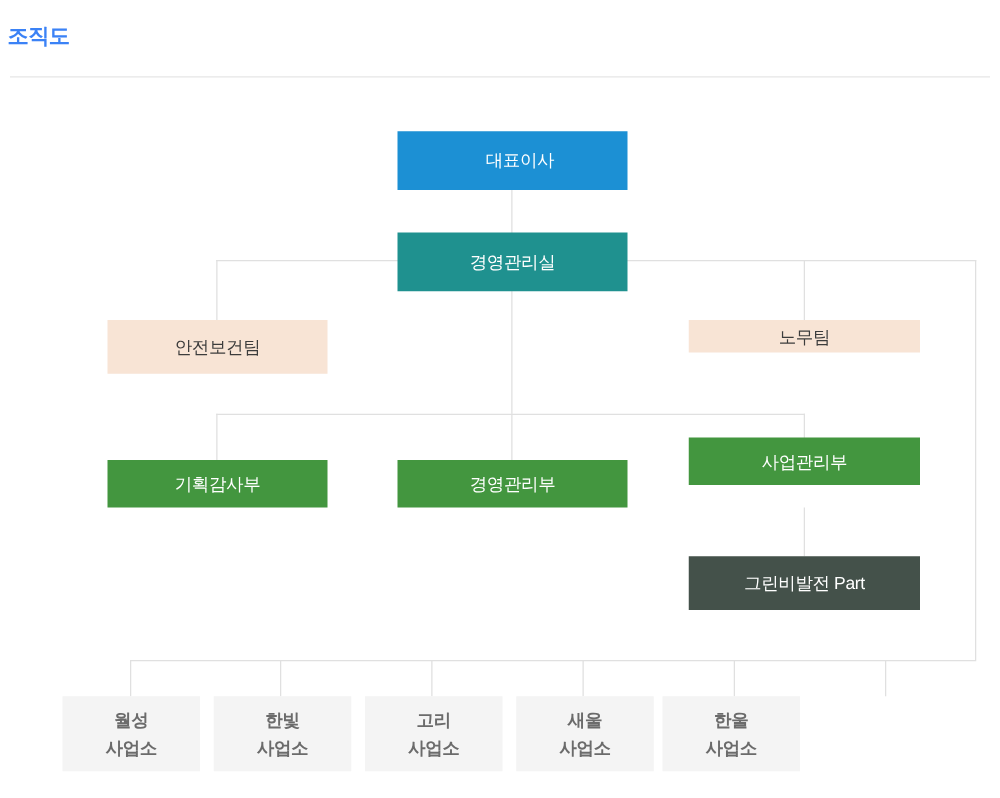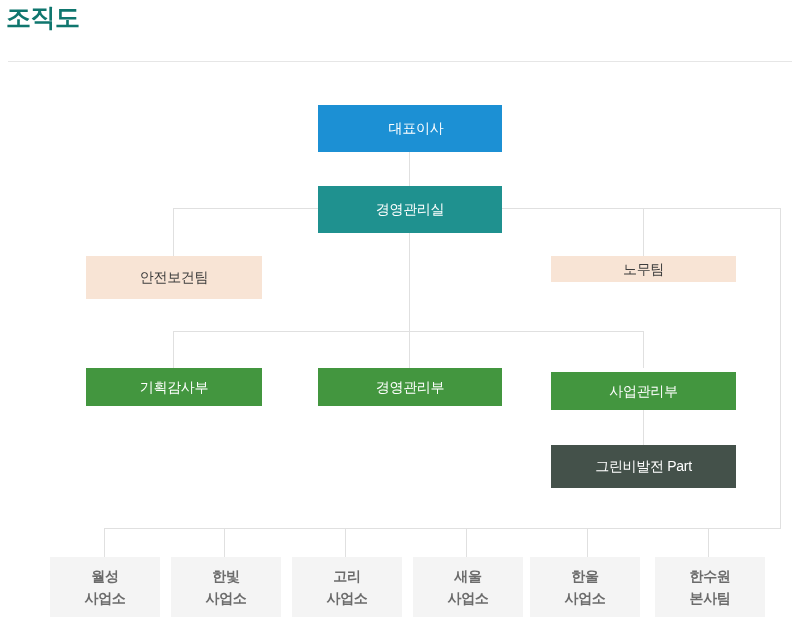--- a/index.html
+++ b/index.html
@@ -12,24 +12,24 @@
     height: 638px;
     font-family: "Liberation Sans", "DejaVu Sans", sans-serif;
     position: relative;
     overflow: hidden;
   }
 
   
   #page-title {
     position: absolute;
     left: 6px;
-    top: 0;
-    font-size: 25px;
+    top: 12px;
+    font-size: 17px;
     font-weight: bold;
-    color: #0f766e;
+    color: #3b82f6;
     letter-spacing: -0.5px;
     line-height: 34px;
   }
   #title-divider {
     position: absolute;
     left: 8px;
     top: 61px;
     width: 784px;
     height: 1px;
     background: #e6e6e6;
@@ -131,35 +131,33 @@
   <div class="node node-office" style="left:318px; top:124px; width:184px; height:47px;">경영관리실</div>
 
   <div class="node node-team" style="left:86px; top:194px; width:176px; height:43px;">안전보건팀</div>
 
   <div class="node node-team" style="left:551px; top:194px; width:185px; height:26px;">노무팀</div>
 
   <div class="node node-dept" style="left:86px; top:306px; width:176px; height:38px;">기획감사부</div>
 
   <div class="node node-dept" style="left:318px; top:306px; width:184px; height:38px;">경영관리부</div>
 
-  <div class="node node-dept" style="left:551px; top:310px; width:185px; height:38px;">사업관리부</div>
+  <div class="node node-dept" style="left:551px; top:288px; width:185px; height:38px;">사업관리부</div>
 
   <div class="node node-part" style="left:551px; top:383px; width:185px; height:43px;">그린비발전 Part</div>
 
   <div class="node node-site" style="left:50px; top:495px; width:110px; height:60px;">월성
 사업소</div>
 
   <div class="node node-site" style="left:171px; top:495px; width:110px; height:60px;">한빛
 사업소</div>
 
   <div class="node node-site" style="left:292px; top:495px; width:110px; height:60px;">고리
 사업소</div>
 
   <div class="node node-site" style="left:413px; top:495px; width:110px; height:60px;">새울
 사업소</div>
 
   <div class="node node-site" style="left:530px; top:495px; width:110px; height:60px;">한울
 사업소</div>
 
-  <div class="node node-site" style="left:655px; top:495px; width:110px; height:60px;">한수원
-본사팀</div>
 
 </div>
 
 </body></html>

